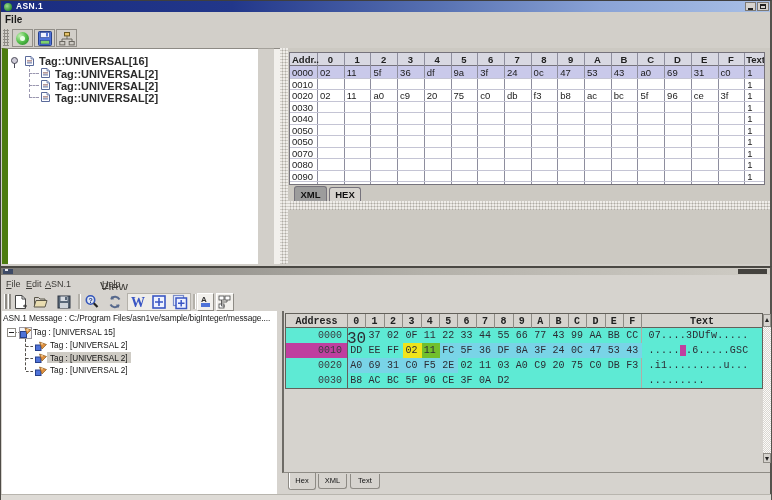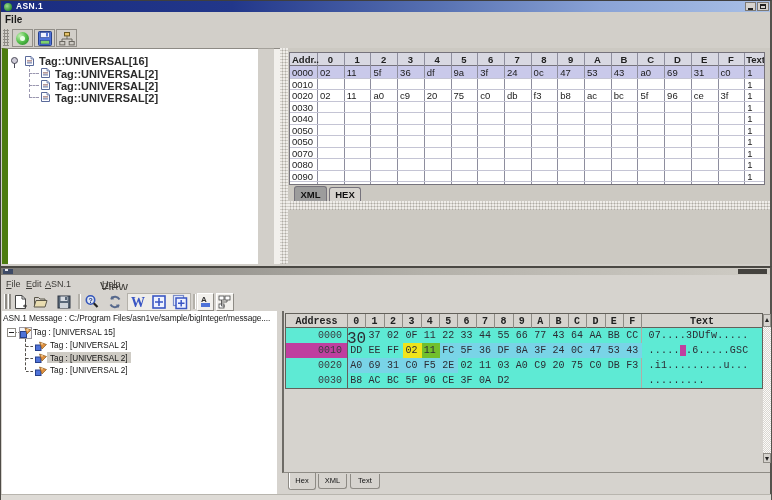--- a/index.html
+++ b/index.html
@@ -351,21 +351,21 @@
 <div class="ab mono" style="left:97.8px;top:16.0px;width:18.4px;text-align:center;font-size:10px;color:#2c2c34;">02</div>
 <div class="ab mono" style="left:116.2px;top:16.0px;width:18.4px;text-align:center;font-size:10px;color:#2c2c34;">0F</div>
 <div class="ab mono" style="left:134.6px;top:16.0px;width:18.4px;text-align:center;font-size:10px;color:#2c2c34;">11</div>
 <div class="ab mono" style="left:153.0px;top:16.0px;width:18.4px;text-align:center;font-size:10px;color:#2c2c34;">22</div>
 <div class="ab mono" style="left:171.4px;top:16.0px;width:18.4px;text-align:center;font-size:10px;color:#2c2c34;">33</div>
 <div class="ab mono" style="left:189.8px;top:16.0px;width:18.4px;text-align:center;font-size:10px;color:#2c2c34;">44</div>
 <div class="ab mono" style="left:208.2px;top:16.0px;width:18.4px;text-align:center;font-size:10px;color:#2c2c34;">55</div>
 <div class="ab mono" style="left:226.6px;top:16.0px;width:18.4px;text-align:center;font-size:10px;color:#2c2c34;">66</div>
 <div class="ab mono" style="left:245.0px;top:16.0px;width:18.4px;text-align:center;font-size:10px;color:#2c2c34;">77</div>
 <div class="ab mono" style="left:263.4px;top:16.0px;width:18.4px;text-align:center;font-size:10px;color:#2c2c34;">43</div>
-<div class="ab mono" style="left:281.8px;top:16.0px;width:18.4px;text-align:center;font-size:10px;color:#2c2c34;">64</div>
+<div class="ab mono" style="left:281.8px;top:16.0px;width:18.4px;text-align:center;font-size:10px;color:#2c2c34;">99</div>
 <div class="ab mono" style="left:300.2px;top:16.0px;width:18.4px;text-align:center;font-size:10px;color:#2c2c34;">AA</div>
 <div class="ab mono" style="left:318.6px;top:16.0px;width:18.4px;text-align:center;font-size:10px;color:#2c2c34;">BB</div>
 <div class="ab mono" style="left:337.0px;top:16.0px;width:18.4px;text-align:center;font-size:10px;color:#2c2c34;">CC</div>
 <div class="ab mono" style="left:362.4px;top:16.0px;font-size:10px;letter-spacing:0.25px;color:#2c2c34;white-space:pre;">07....3DUfw.....</div>
 <div class="ab" style="left:0;top:29.0px;width:61.0px;height:15px;background:#bf3f9f;"></div>
 <div class="ab" style="left:117.2px;top:29.0px;width:18.4px;height:15px;background:#f0e41c;"></div>
 <div class="ab" style="left:135.6px;top:29.0px;width:18.4px;height:15px;background:#72bf2d;"></div>
 <div class="ab" style="left:154.0px;top:29.0px;width:18.4px;height:15px;background:#79d4e7;"></div>
 <div class="ab" style="left:172.4px;top:29.0px;width:18.4px;height:15px;background:#79d4e7;"></div>
 <div class="ab" style="left:190.8px;top:29.0px;width:18.4px;height:15px;background:#79d4e7;"></div>

